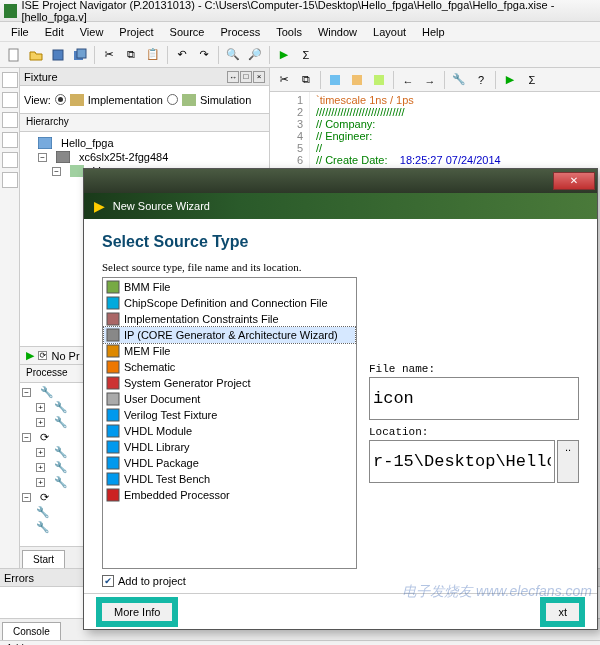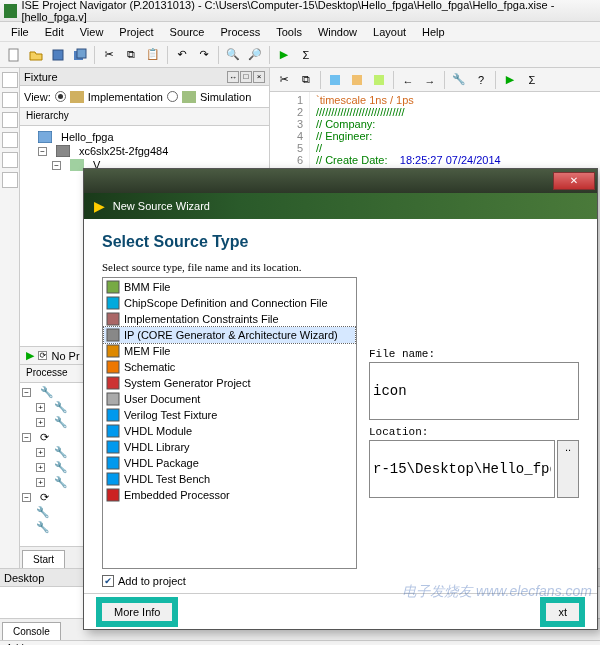--- a/index.html
+++ b/index.html
@@ -11,21 +11,21 @@
 .toolbar{height:26px;background:#f4f4f4;border-bottom:1px solid #ccc;display:flex;align-items:center;padding:0 4px;gap:2px}
 .tbtn{width:20px;height:20px;border:1px solid transparent;display:flex;align-items:center;justify-content:center}
 .tsep{width:1px;height:18px;background:#ccc;margin:0 2px}
 .main{display:flex;height:500px}
 .leftcol{width:20px;background:#f4f4f4;border-right:1px solid #ccc;padding-top:4px;display:flex;flex-direction:column;gap:4px;align-items:center}
 .leftcol .vbtn{width:16px;height:16px;border:1px solid #bbb;background:#fff}
 .design{width:250px;background:#fff;border-right:1px solid #ccc;display:flex;flex-direction:column}
 .panelhdr{height:18px;background:#e8e8e8;border-bottom:1px solid #ccc;padding:2px 4px;font-size:10px;display:flex;align-items:center;justify-content:space-between}
 .panelhdr .ctrls{display:flex;gap:1px}
 .panelhdr .ct{width:12px;height:12px;border:1px solid #999;font-size:8px;text-align:center;line-height:10px}
-.viewrow{height:22px;border-bottom:1px solid #ccc;display:flex;align-items:center;padding:0 4px;gap:4px}
+.viewrow{height:28px;border-bottom:1px solid #ccc;display:flex;align-items:center;padding:0 4px;gap:4px}
 .radio{width:11px;height:11px;border:1px solid #666;border-radius:50%;display:inline-flex;align-items:center;justify-content:center}
 .radio.on::after{content:"";width:5px;height:5px;background:#333;border-radius:50%}
 .subhdr{height:18px;background:#f4f4f4;border-bottom:1px solid #ccc;padding:2px 6px;font-size:10px}
 .tree{flex:1;overflow:auto;padding:4px}
 .tree .node{display:flex;align-items:center;gap:9px;padding:1px 0;white-space:nowrap}
 .tree .ind1{padding-left:14px}
 .tree .ind2{padding-left:28px}
 .exp{width:9px;height:9px;border:1px solid #888;font-size:8px;line-height:7px;text-align:center;background:#fff}
 .ticon{width:14px;height:12px;display:inline-block}
 .procpanel{height:200px;border-top:1px solid #ccc;display:flex;flex-direction:column}
@@ -52,21 +52,21 @@
 .dlg-body{padding:14px 18px 6px;height:calc(100% - 24px - 26px - 36px);display:flex;flex-direction:column}
 .dlg-heading{color:#0c4a6e;font-size:16px;font-weight:bold;margin-bottom:10px}
 .dlg-sub{font-size:11px;margin-bottom:4px;font-family:Liberation Serif, serif}
 .dlg-split{display:flex;gap:12px;flex:1;min-height:0}
 .srclist{width:255px;border:1px solid #888;background:#fff;overflow:auto;padding:1px}
 .srcitem{display:flex;align-items:center;gap:4px;padding:1px 2px;white-space:nowrap}
 .srcitem.sel{background:#d6e8ff;outline:1px dotted #666}
 .sicon{width:14px;height:14px;display:inline-block;flex-shrink:0}
 .rightpane{flex:1;display:flex;flex-direction:column;gap:6px;justify-content:center}
 .fld label{display:block;margin-bottom:2px;font-family:"Courier New",monospace}
-.tin{width:100%;border:1px solid #888;padding:20px 3px;font-family:"Courier New",monospace;font-size:14px}
+.tin{width:100%;border:1px solid #888;padding:11px 3px;font-family:"Courier New",monospace;font-size:17px}
 .locrow{display:flex;gap:2px}
 .locrow .tin{flex:1;min-width:0}
 .browse{width:22px;border:1px solid #888;background:#eee;text-align:center}
 .chkrow{display:flex;align-items:center;gap:4px;padding:6px 0 0}
 .chk{width:12px;height:12px;border:1px solid #666;display:inline-flex;align-items:center;justify-content:center;font-size:9px;color:#1a4f8a}
 .dlg-foot{height:36px;border-top:1px solid #ccc;display:flex;align-items:center;padding:0 12px;gap:6px}
 .dlg-foot .spacer{flex:1}
 .btn{padding:3px 12px;border:6px solid #14b8a6;background:#f0f0f0;font-size:11px}
 .watermark{position:absolute;right:8px;bottom:44px;color:rgba(0,60,160,.3);font-size:14px;font-style:italic;pointer-events:none}
 </style>
@@ -276,21 +276,21 @@
         <div><span class="cm">// Engineer:</span></div>
         <div><span class="cm">//</span></div>
         <div><span class="cm">// Create Date:</span>&nbsp;&nbsp;&nbsp;&nbsp;<span class="tm">18:25:27 07/24/2014</span></div>
       </div>
     </div>
   </div>
 </div>
 
 <div class="errors">
   <div class="panelhdr">
-      <span>Desktop</span>
+      <span>Errors</span>
     </div>
 </div>
 <div class="tabrow">
   <div class="tab active">Console</div>
 </div>
 <div class="status">Add a new so</div>
 
 <div class="dialog">
   <div class="dlg-title">
     <div class="closebtn">✕</div>

